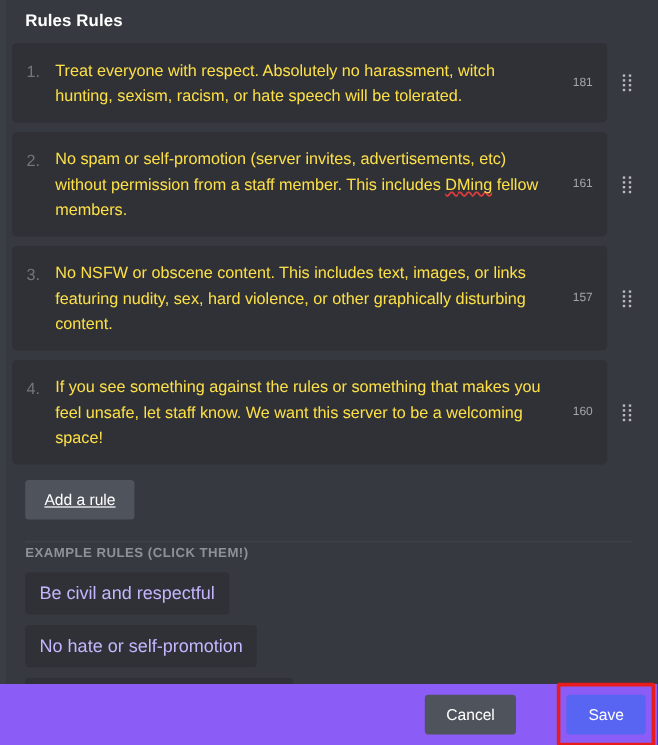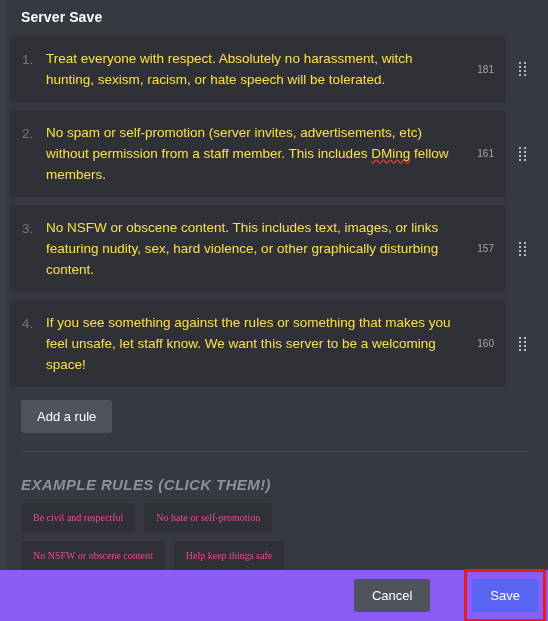--- a/index.html
+++ b/index.html
@@ -129,53 +129,53 @@
     margin: 5px 0 0 11px;
     background: #4f545c;
     color: #ffffff;
     font-size: 13px;
     font-weight: 500;
     border: none;
     border-radius: 3px;
     padding: 9px 16px;
     cursor: pointer;
     font-family: "Liberation Sans", sans-serif;
+    text-decoration: underline;
   }
 
   .divider {
     margin: 18px 11px 0 11px;
     height: 1px;
     background: #40444b;
   }
 
   .examples-label {
-    margin: 24px 0 0 11px;
-    font-size: 15px;
+    margin: 3px 0 0 11px;
+    font-size: 11px;
     font-weight: bold;
     letter-spacing: 0.4px;
     color: #8e9297;
-    font-style: italic;
   }
 
   .chips {
     margin: 10px 0 0 11px;
     display: flex;
     flex-wrap: wrap;
     gap: 9px;
     max-width: 330px;
   }
   .chip {
     background: #2f3136;
-    color: #ec4899;
-    font-size: 10px;
+    color: #c4b5fd;
+    font-size: 15px;
     border: none;
     border-radius: 3px;
     padding: 9px 12px;
     cursor: pointer;
-    font-family: Liberation Serif, serif;
+    font-family: Liberation Sans, sans-serif;
   }
 
   
   .footer {
     position: absolute;
     left: 0;
     right: 0;
     bottom: 0;
     height: 51px;
     background: #8b5cf6;
@@ -222,21 +222,21 @@
 </style>
 </head>
 <body>
 
 <div id="app">
 
   <div class="left-edge"></div>
 
   <div class="content">
 
-    <h1 class="page-title">Server Save</h1>
+    <h1 class="page-title">Rules Rules</h1>
 
     <div class="rules-list">
 
       <div class="rule-row">
         <div class="rule-card">
           <div class="rule-num">1.</div>
           <div class="rule-text"><span>Treat everyone with respect. Absolutely no harassment, witch hunting, sexism, racism, or hate speech will be tolerated.</span><span class="misspell"></span><span></span></div>
           <div class="rule-count">181</div>
         </div>
         <div class="drag-handle">

